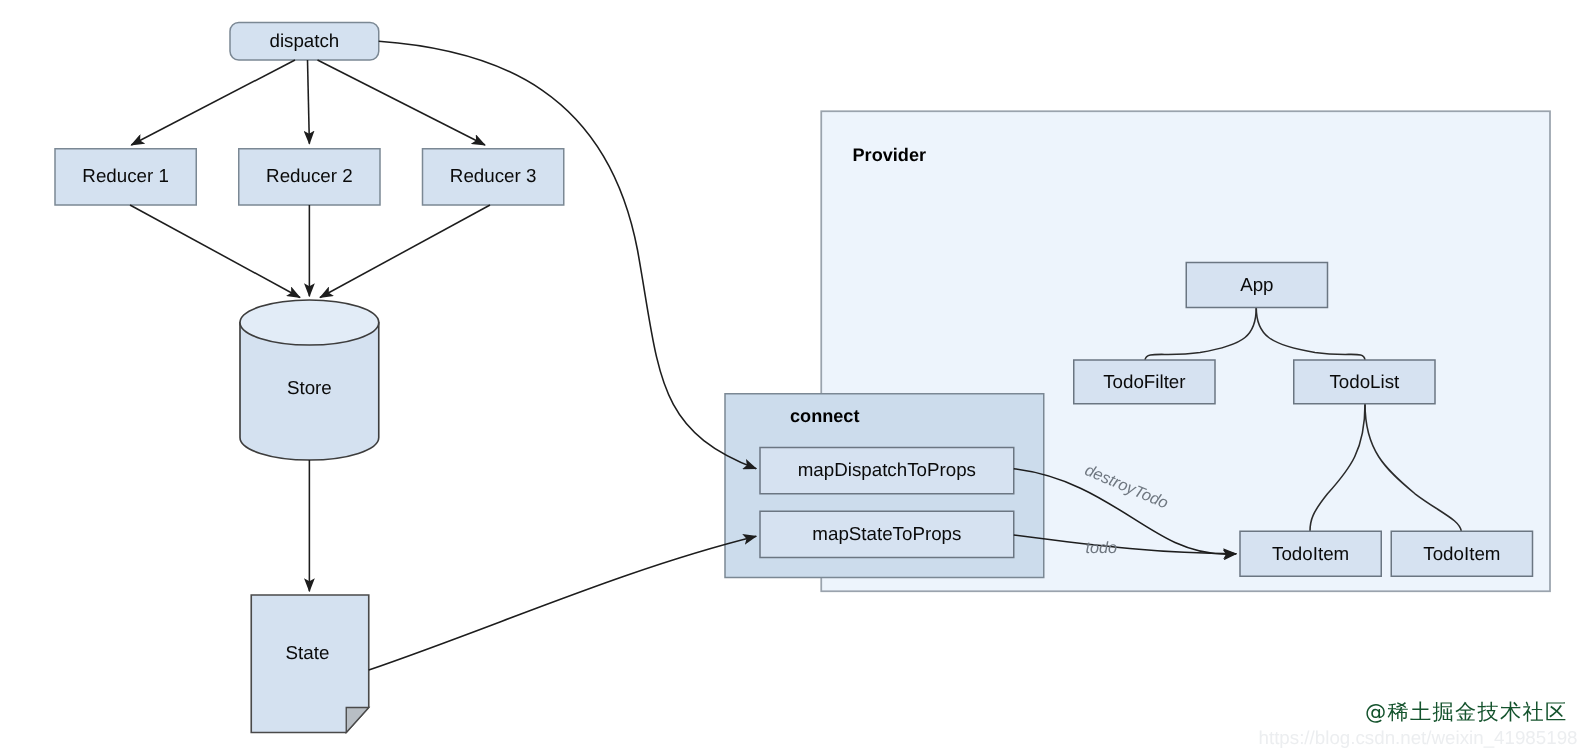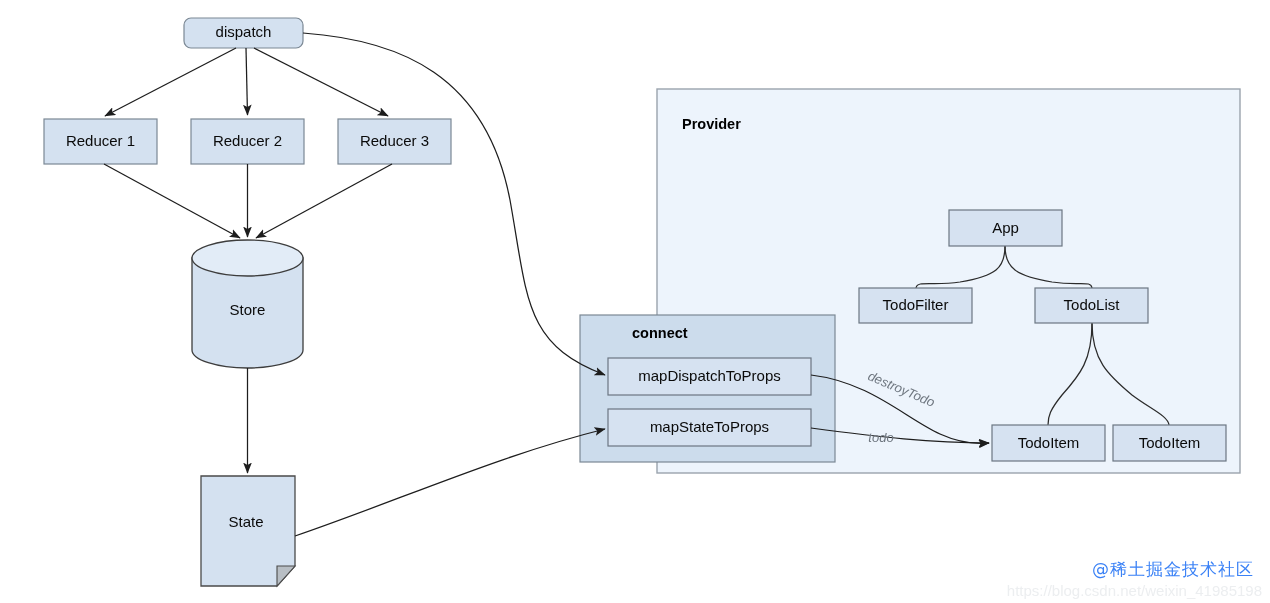--- a/index.html
+++ b/index.html
@@ -97,21 +97,21 @@
     fill: none;
     stroke: #2b2b2b;
     stroke-width: 1.25;
   }
   .watermark-cn {
     position: absolute;
     right: 16px;
     bottom: 22px;
     font-family: "DejaVu Sans", sans-serif;
     font-size: 17px;
-    color: #3b82f6;
+    color: #14532d;
     letter-spacing: 1px;
     white-space: nowrap;
     user-select: none;
   }
   .watermark-url {
     position: absolute;
     right: 8px;
     bottom: 4px;
     font-family: "Liberation Sans", sans-serif;
     font-size: 15px;

